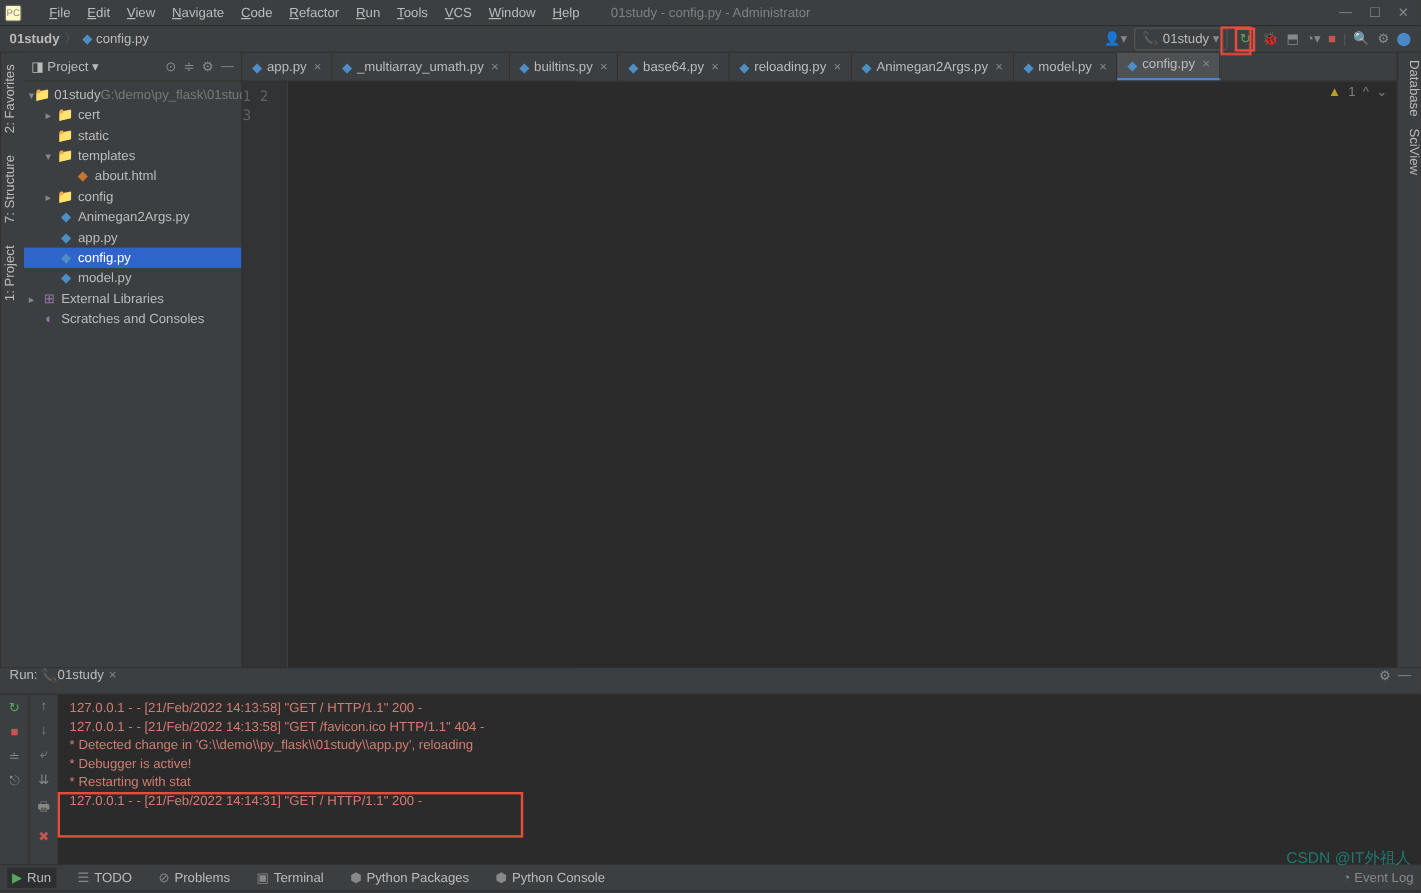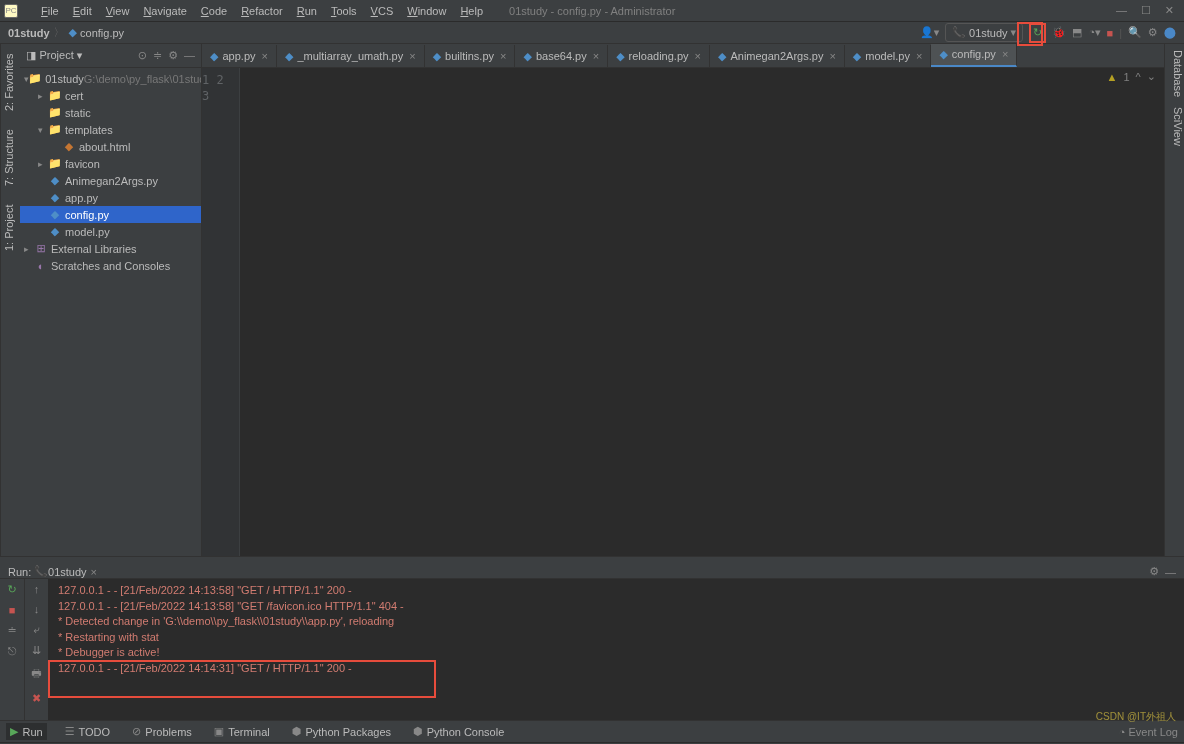--- a/index.html
+++ b/index.html
@@ -44,36 +44,36 @@
 .code-area{flex:1;display:flex;position:relative}
 .gutter{width:38px;background:#313335;color:#606366;text-align:left;padding:4px 8px 0 0;font-family:Consolas,monospace;font-size:12px;line-height:16px;border-right:1px solid #3c3f41}
 .code{flex:1;padding:4px 6px;font-family:Consolas,monospace;font-size:12px;line-height:16px;color:#a9b7c6;white-space:pre;border-right:1px solid #3c3f41}
 .code .cmt{color:#808080}
 .code .orange{color:#cc7832}
 .code .green-dot{color:#6a8759}
 .code-status{position:absolute;top:2px;right:8px;display:flex;gap:6px;color:#808080;font-size:10px;align-items:center}
 .warn-tri{color:#b5a024}
 .right-rail{width:20px;background:#3c3f41;border-left:1px solid #323232;writing-mode:vertical-rl;display:flex;padding:6px 0;gap:10px;font-size:10px}
 .run-panel{height:164px;border-top:1px solid #323232;display:flex;flex-direction:column}
-.run-head{height:22px;display:flex;align-items:flex-end;padding:0 8px;background:#3c3f41;border-bottom:1px solid #323232}
+.run-head{height:22px;display:flex;align-items:flex-start;padding:0 8px;background:#3c3f41;border-bottom:1px solid #323232}
 .run-head .gear{margin-left:auto;color:#888}
 .run-body{flex:1;display:flex;background:#2b2b2b}
 .run-tools{width:24px;background:#3c3f41;display:flex;flex-direction:column;align-items:center;padding:4px 0;gap:8px}
 .run-tools2{width:24px;background:#3c3f41;display:flex;flex-direction:column;align-items:center;padding:4px 0;gap:8px;border-left:1px solid #323232}
 .console{flex:1;padding:4px 10px;font-family:Consolas,monospace;font-size:12px;line-height:15.5px;overflow:auto;position:relative}
 .console .l-200{color:#d27c71}
 .console .l-404{color:#d27c71}
 .console .l-info{color:#d27c71}
 .console .l-link{color:#548ac5;text-decoration:underline}
 .bottom-tools{height:22px;background:#3c3f41;border-top:1px solid #323232;display:flex;align-items:center;padding:0 6px;gap:14px}
 .bottom-tools .tool{display:flex;align-items:center;gap:4px;cursor:pointer;padding:2px 4px}
 .bottom-tools .tool.active{background:#2d2f30}
 .bottom-tools .ev{margin-left:auto;color:#888}
 .status{height:22px;background:#3c3f41;border-top:1px solid #2b2b2b;display:flex;align-items:center;padding:0 8px;color:#888;font-size:10.5px}
-.watermark{position:absolute;right:8px;bottom:20px;color:#fde047;font-size:10px;opacity:.55}
+.watermark{position:absolute;right:8px;bottom:20px;color:#14b8a6;font-size:13px;opacity:.55}
 .red-box{position:absolute;border:2px solid #e74c3c;pointer-events:none}
 </style>
 </head>
 <body>
 
 <div class="titlebar">
   <div class="logo">PC</div>
   <div class="menu" id="menu">
       <span><u>F</u>ile</span>
       <span><u>E</u>dit</span>
@@ -162,21 +162,21 @@
           <span>templates</span>
         </div>
         <div class="tree-row" style="padding-left: 32px;">
           <span class="arr"></span>
           <span class="ico py" style="color:#c57633">◆</span>
           <span>about.html</span>
         </div>
         <div class="tree-row" style="padding-left: 18px;">
           <span class="arr">▸</span>
           <span class="ico fold" style="">📁</span>
-          <span>favicon</span>
+          <span>config</span>
         </div>
         <div class="tree-row" style="padding-left: 18px;">
           <span class="arr"></span>
           <span class="ico py" style="">◆</span>
           <span>Animegan2Args.py</span>
         </div>
         <div class="tree-row" style="padding-left: 18px;">
           <span class="arr"></span>
           <span class="ico py" style="">◆</span>
           <span>app.py</span>
@@ -289,22 +289,22 @@
       <span style="color:#888">↓</span>
       <span style="color:#888">⤶</span>
       <span style="color:#888">⇊</span>
       <span style="color:#888">🖶</span>
       <span class="red">✖</span>
     </div>
     <div class="console" id="console">
         <div class="l-200">127.0.0.1 - - [21/Feb/2022 14:13:58] "GET / HTTP/1.1" 200 -</div>
         <div class="l-404">127.0.0.1 - - [21/Feb/2022 14:13:58] "GET /favicon.ico HTTP/1.1" 404 -</div>
         <div class="l-info"> * Detected change in 'G:\\demo\\py_flask\\01study\\app.py', reloading</div>
+        <div class="l-info"> * Debugger is active!</div>
         <div class="l-info"> * Restarting with stat</div>
-        <div class="l-info"> * Debugger is active!</div>
         <div class="l-200">127.0.0.1 - - [21/Feb/2022 14:14:31] "GET / HTTP/1.1" 200 -</div>
       </div>
   </div>
 </div>
 
 <div class="bottom-tools" id="bottom-tools">
 <div class="tool active">
       <span style="color:#58a759">▶</span>
       <span>Run</span>
     </div>

